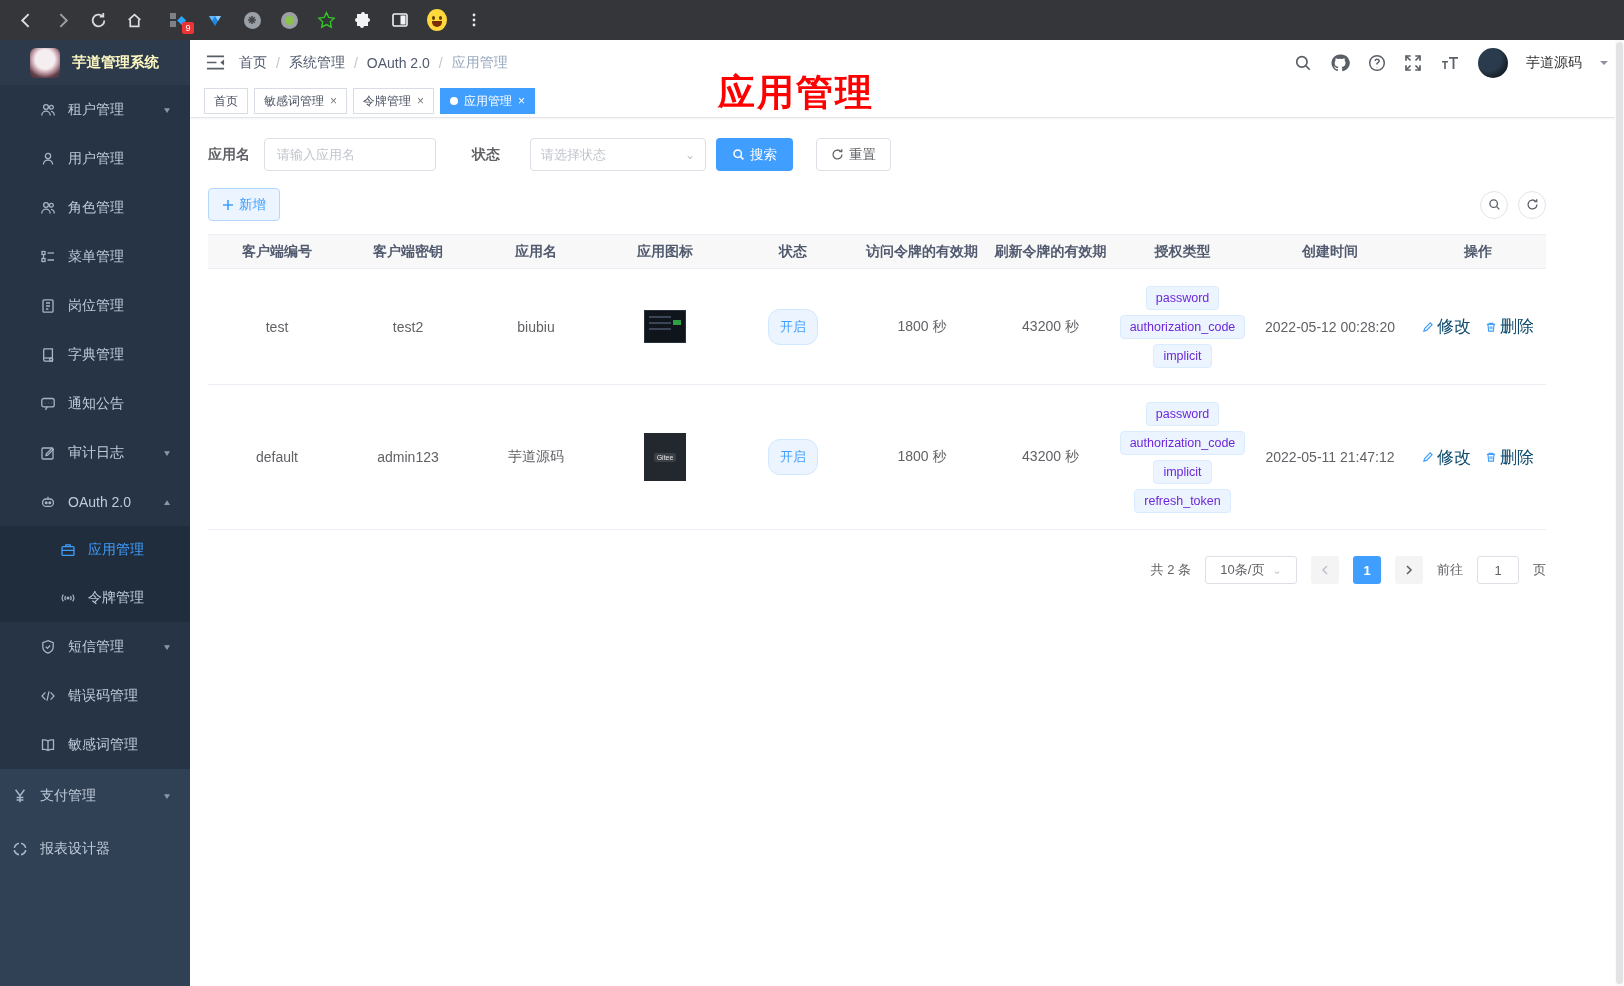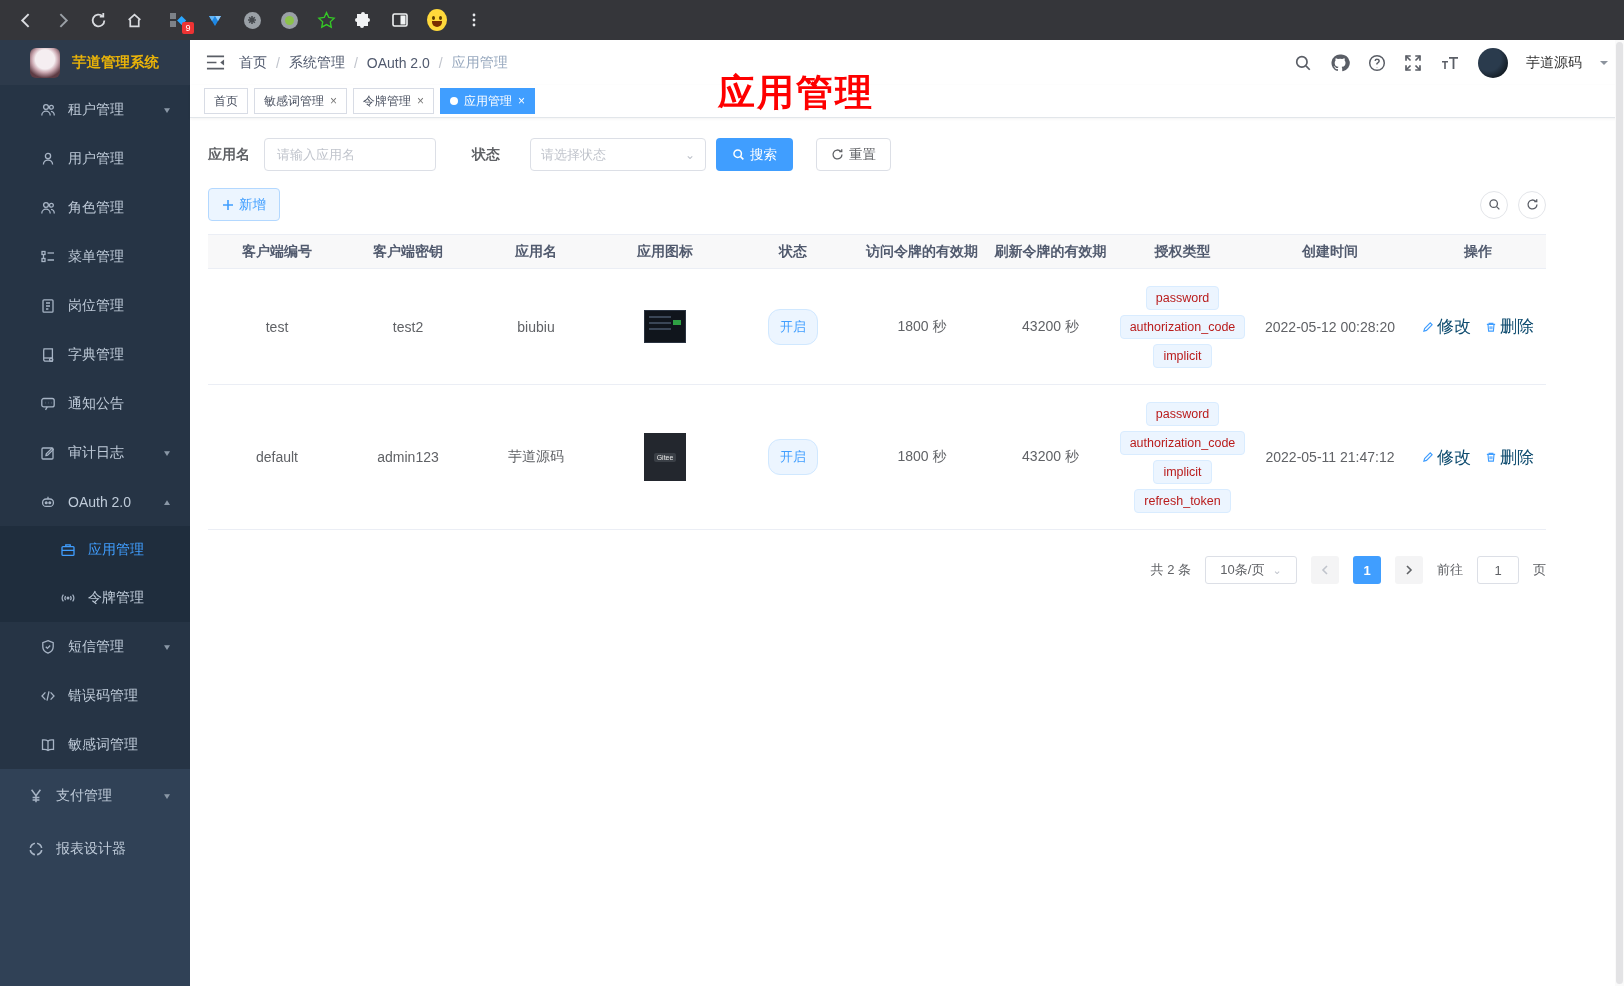--- a/index.html
+++ b/index.html
@@ -30,27 +30,27 @@
     border-radius:0 0 8px 8px; }
 
   
   .app { display:flex; height:946px; position:relative; }
 
   
   .sidebar { width:190px; background:#304156; color:#bfcbd9; flex:0 0 auto; display:flex; flex-direction:column; }
   .logo-row { height:45px; display:flex; align-items:center; padding-left:30px; background:#2d3a4b; }
   .logo-img { width:30px; height:30px; border-radius:6px; flex:0 0 auto;
     background:radial-gradient(circle at 50% 38%, #f5eef1 0 40%, #caa7b0 55%, #5d3b44 78%); }
-  .logo-title { color:#eab308; font-weight:700; font-size:14.5px; margin-left:12px; white-space:nowrap; }
+  .logo-title { color:#fef9c3; font-weight:700; font-size:14.5px; margin-left:12px; white-space:nowrap; }
   .menu { flex:1; overflow:hidden; }
   .mi { display:flex; align-items:center; font-size:14px; cursor:pointer; position:relative; }
   .mi .ic { width:16px; height:16px; margin-right:12px; flex:0 0 auto; color:#a7b4c5; }
   .mi.sub  { height:49px; padding-left:40px; background:#263445; }
   .mi.nested { height:48px; padding-left:60px; background:#1f2d3d; }
-  .mi.top  { height:53px; padding-left:28px; background:#304156; }
+  .mi.top  { height:53px; padding-left:12px; background:#304156; }
   .mi.active, .mi.active .ic { color:#409EFF; }
   .chev { position:absolute; right:20px; color:#8a97a6; font-size:12px; transform:scaleY(.8); }
 
   
   .main { flex:1; display:flex; flex-direction:column; background:#fff; position:relative; }
   .navbar { height:45px; display:flex; align-items:center; padding:0 16px; background:#fff; }
   .collapse-btn { color:#5a5e66; margin-right:14px; }
   .crumbs { display:flex; align-items:center; font-size:14px; color:#515a6e; gap:9px; }
   .crumbs .sep { color:#c0c4cc; }
   .crumbs .last { color:#97a8be; }
@@ -94,21 +94,21 @@
   .round-btns { margin-left:auto; display:flex; gap:10px; }
   .rbtn { width:28px; height:28px; border-radius:50%; border:1px solid #e3e5e9; background:#fff;
     display:flex; align-items:center; justify-content:center; color:#5a5e66; cursor:pointer; }
 
   
   table.grid { border-collapse:collapse; table-layout:fixed; width:1338px; margin-top:13px; font-size:14px; }
   .grid th { background:#f8f8f9; color:#515a6e; font-weight:700; height:34px; border-top:1px solid #ebeef5;
     border-bottom:1px solid #ebeef5; text-align:center; font-size:14px; }
   .grid td { border-bottom:1px solid #ebeef5; text-align:center; color:#606266; padding:14px 0; vertical-align:middle; }
   .gtag { display:inline-flex; align-items:center; height:24px; padding:4px 9px; background:#ecf5ff;
-    border:1px solid #d9ecff; border-radius:4px; color:#b91c1c; font-size:12.5px; margin:2.5px 0; }
+    border:1px solid #d9ecff; border-radius:4px; color:#6d28d9; font-size:12.5px; margin:2.5px 0; }
   .status-tag { display:inline-flex; align-items:center; height:29px; padding:17px 11px; background:#ecf5ff;
     border:1px solid #d0e8ff; border-radius:12px; color:#409EFF; font-size:13px; }
   .grants { display:flex; flex-direction:column; align-items:center; }
   .oplink { color:#0c4a6e; font-size:17px; display:inline-flex; align-items:center; gap:3px; cursor:pointer; }
   .oplink + .oplink { margin-left:14px; }
   .appicon1 { width:42px; height:33px; margin:0 auto; background:#10151c; border:1px solid #2a3340;
     position:relative; overflow:hidden; }
   .appicon1 i { position:absolute; left:4px; right:14px; height:2px; background:#3a4656; }
   .appicon1 i:nth-child(1){top:5px;} .appicon1 i:nth-child(2){top:11px;} .appicon1 i:nth-child(3){top:17px;}
   .appicon1 u { position:absolute; right:4px; top:9px; width:8px; height:5px; background:#2ea043; }

